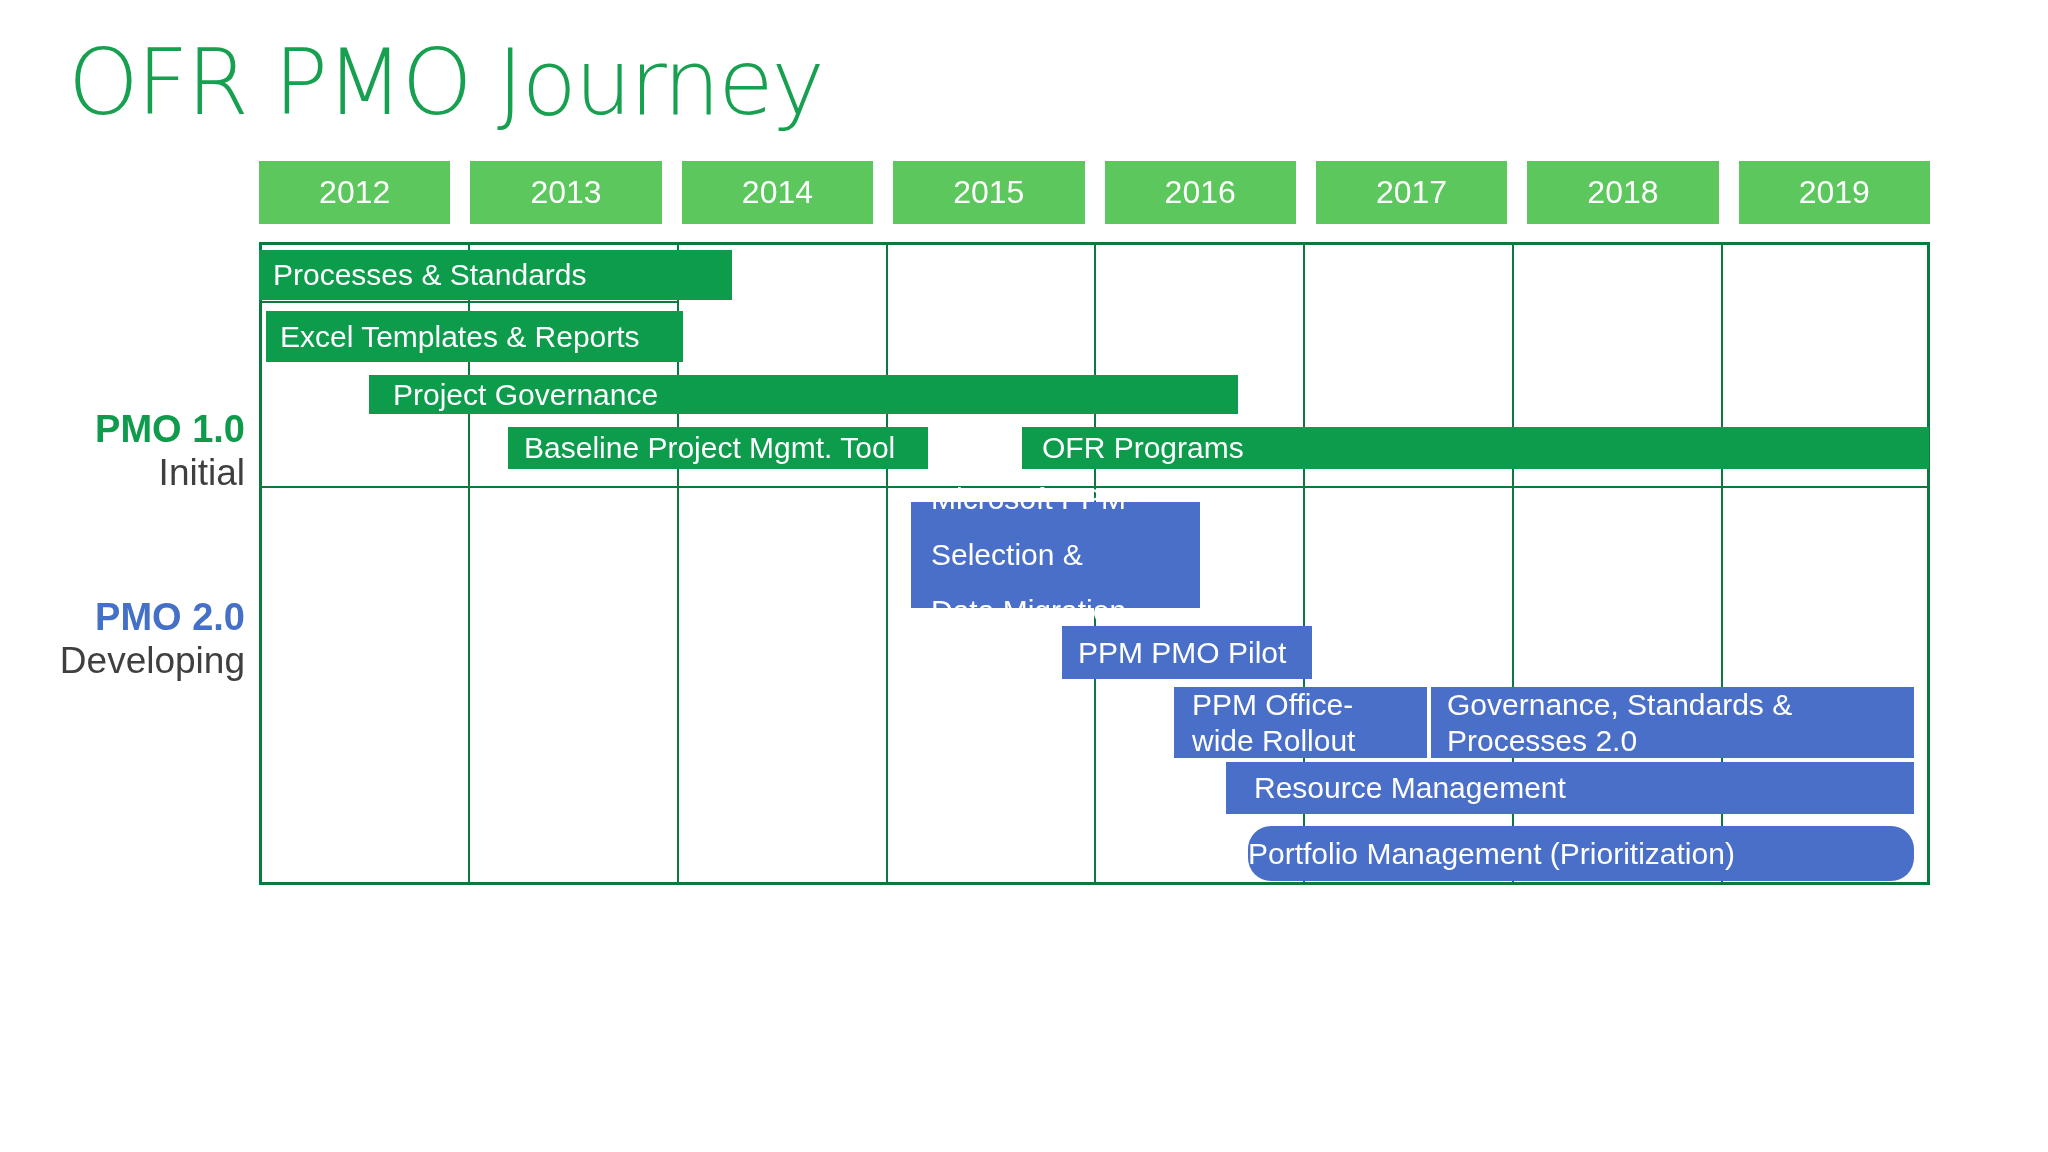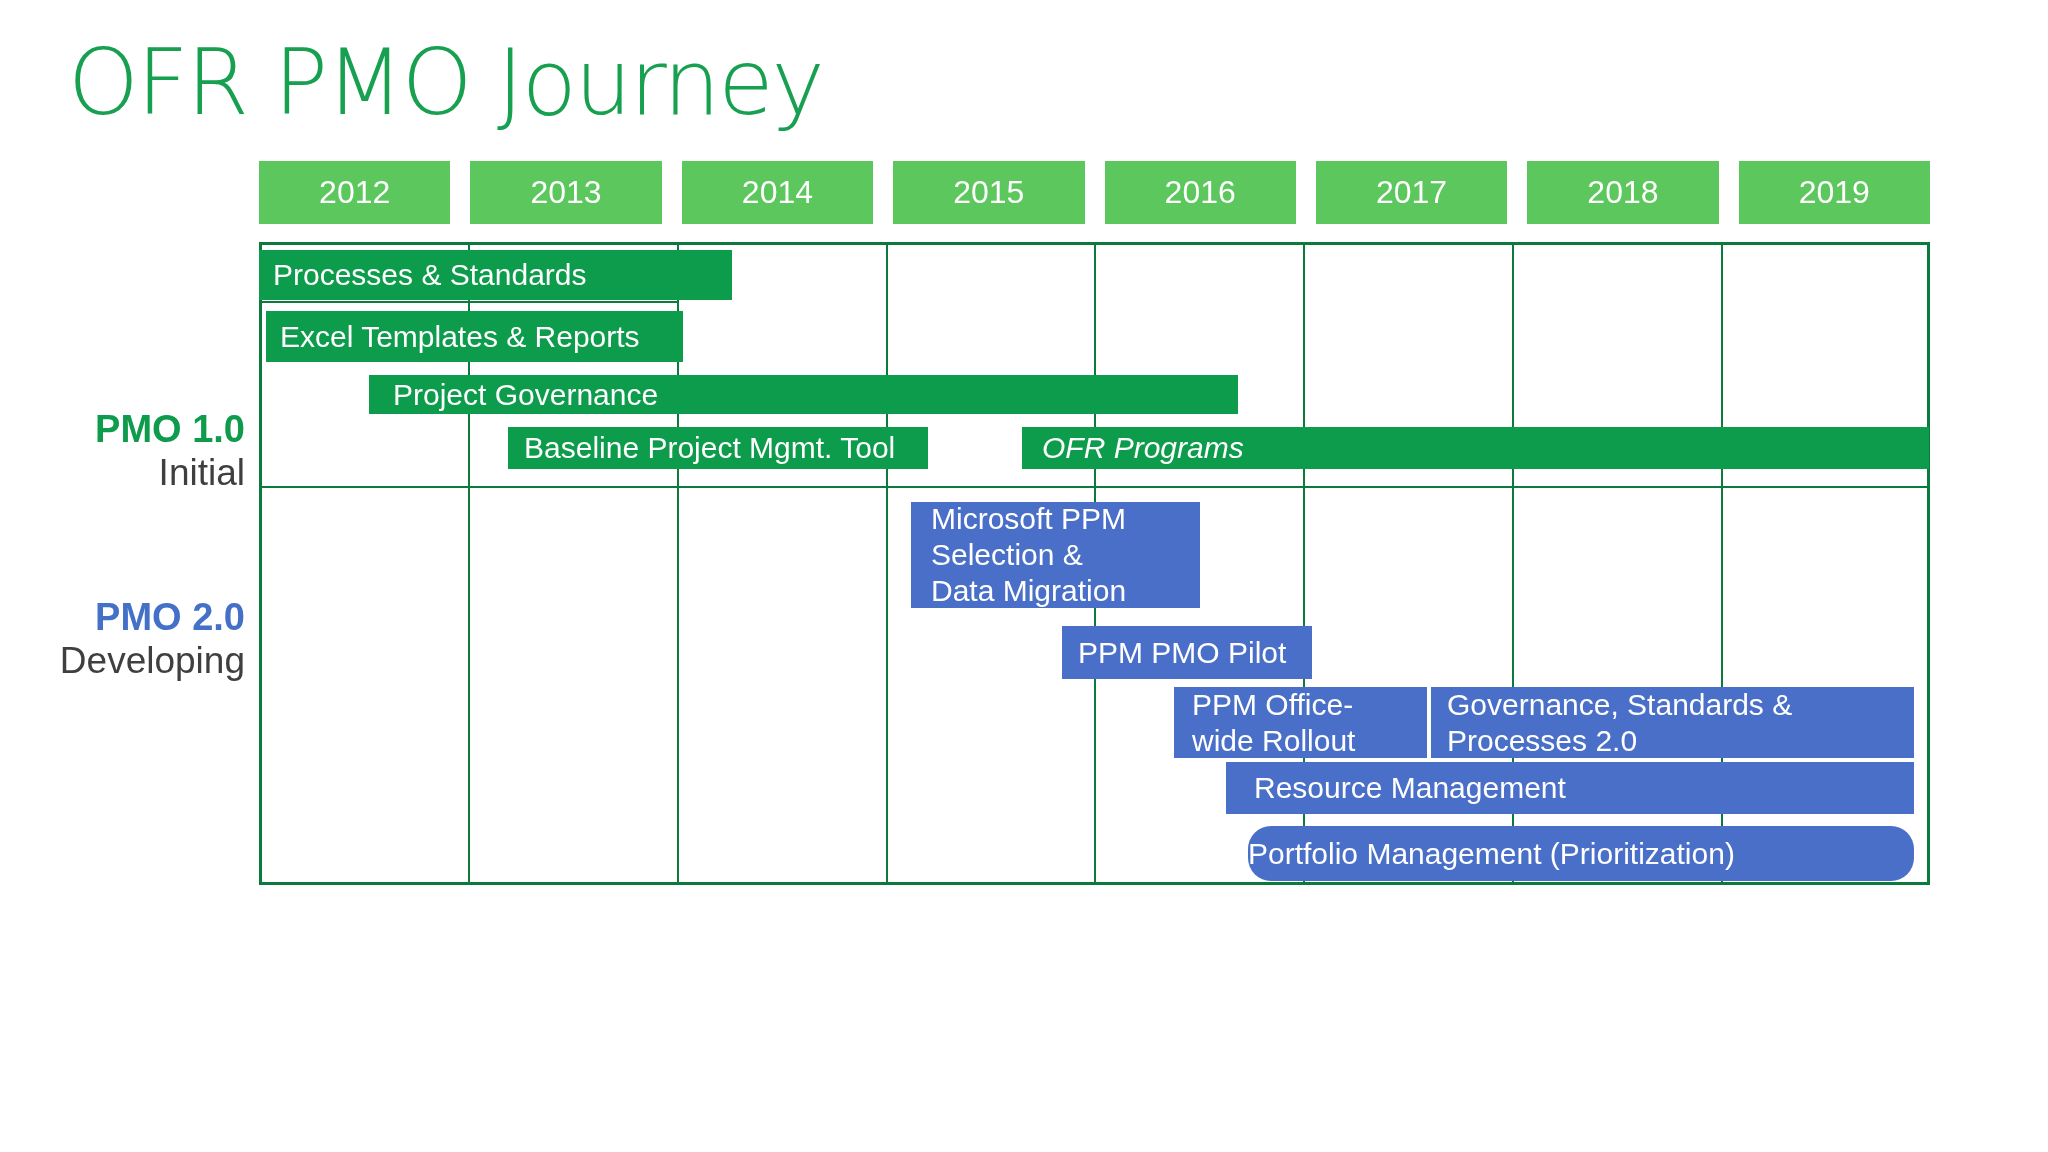--- a/index.html
+++ b/index.html
@@ -126,25 +126,25 @@
   </div>
 
   <div class="bar green" style="left:369px;top:375px;width:869px;height:39px;padding-left:24px;">
     <span>Project Governance</span>
   </div>
 
   <div class="bar green" style="left:508px;top:427px;width:420px;height:42px;padding-left:16px;">
     <span>Baseline Project Mgmt. Tool</span>
   </div>
 
-  <div class="bar green" style="left:1022px;top:427px;width:907px;height:42px;padding-left:20px;font-style:italic;">
+  <div class="bar green" style="left:1022px;top:427px;width:907px;height:42px;padding-left:20px;">
     <span>OFR Programs</span>
   </div>
 
-  <div class="bar blue" style="left:911px;top:502px;width:289px;height:106px;padding-left:20px;">
+  <div class="bar blue" style="left:911px;top:502px;width:289px;height:106px;padding-left:20px;gap:20px;">
     <span>Microsoft PPM</span>
     <span>Selection &amp;</span>
     <span>Data Migration</span>
   </div>
 
   <div class="bar blue" style="left:1062px;top:626px;width:250px;height:53px;padding-left:16px;">
     <span>PPM PMO Pilot</span>
   </div>
 
   <div class="bar blue" style="left:1174px;top:687px;width:253px;height:71px;padding-left:18px;">

